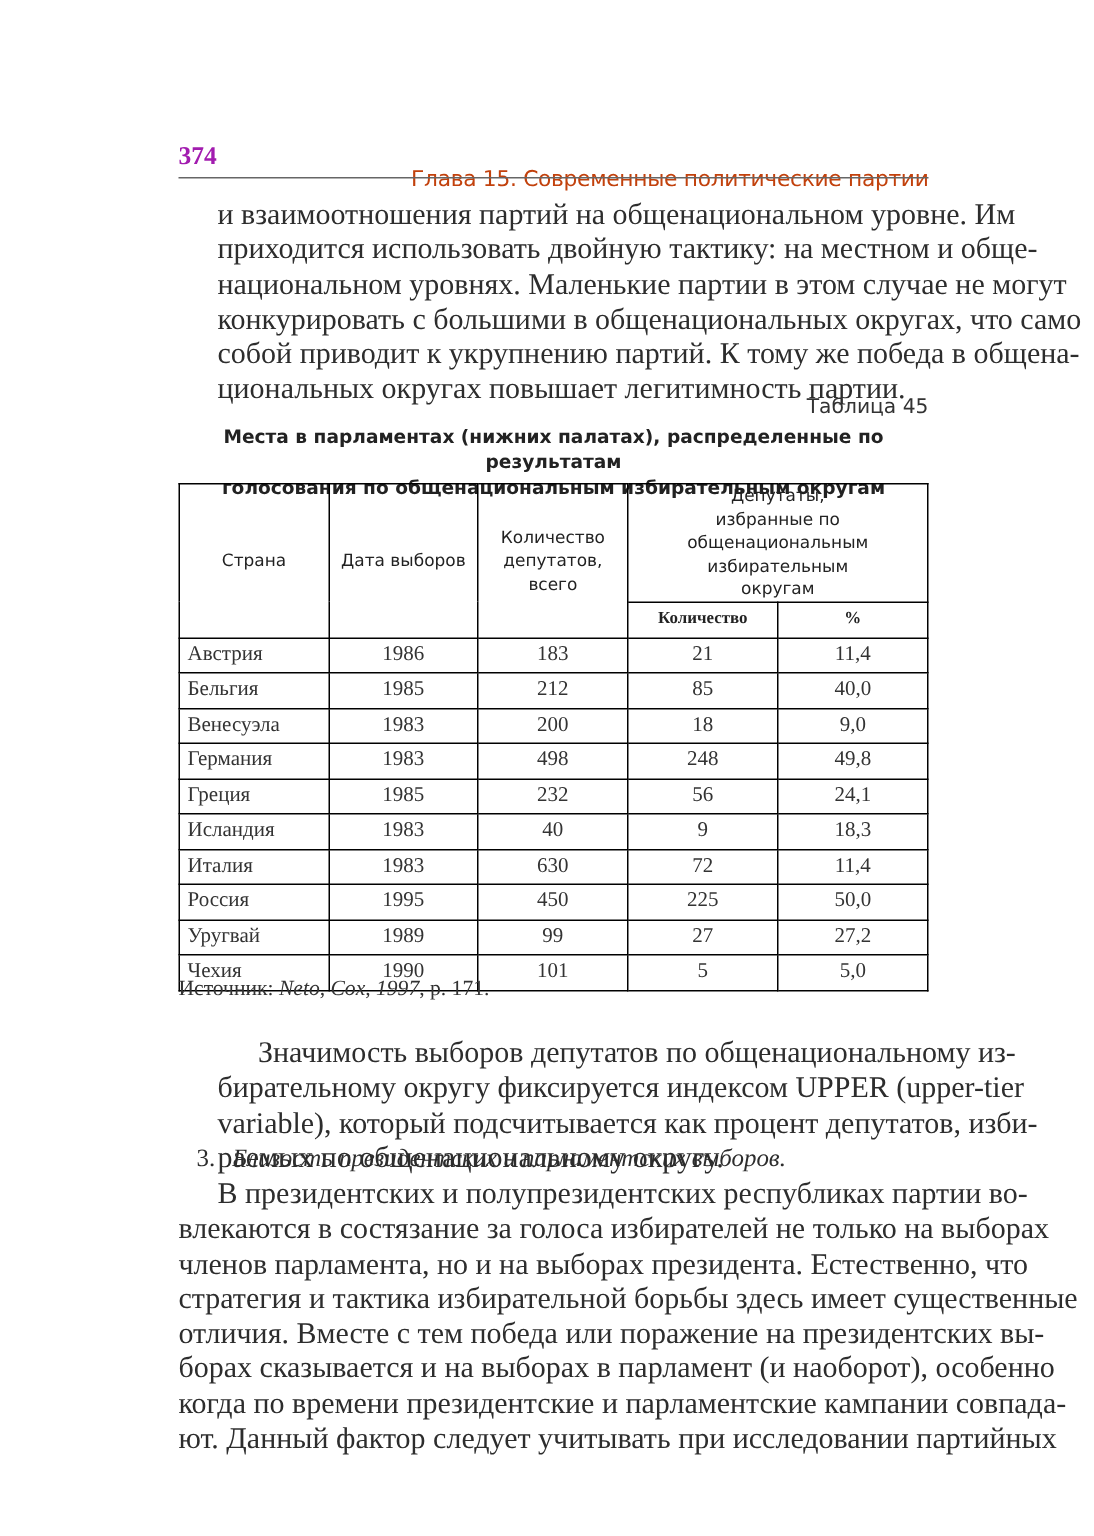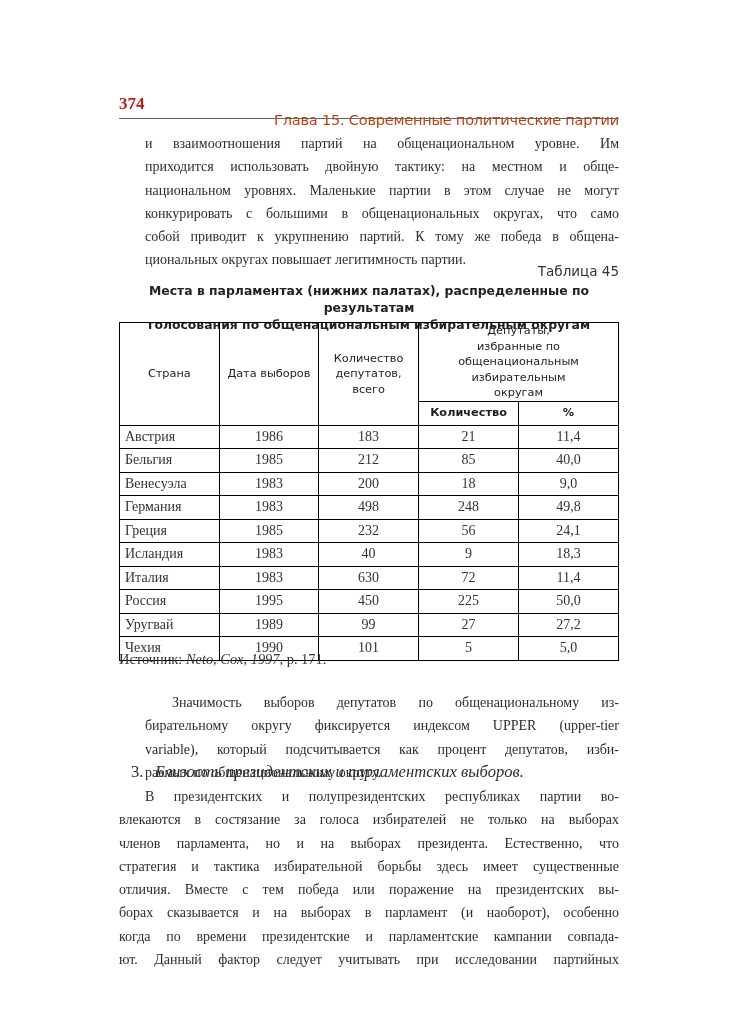--- a/index.html
+++ b/index.html
@@ -1,33 +1,33 @@
 <!DOCTYPE html>
 <html><head>
 <meta charset="utf-8">
 <style>
   html, body { margin:0; padding:0; background:#ffffff; }
   body { width:729px; height:1024px; position:relative; overflow:hidden; color:#2a2a2a; }
 
   .running-head { position:absolute; left:119px; top:94px; width:500px; height:24px; }
-  .page-num { position:absolute; left:0; top:0; font-family:"Liberation Serif", serif; font-weight:bold; font-size:17px; color:#b91c1c; }
+  .page-num { position:absolute; left:0; top:0; font-family:"Liberation Serif", serif; font-weight:bold; font-size:17px; color:#a21caf; }
   .chapter-title { position:absolute; right:0; top:18px; font-family:"DejaVu Sans", sans-serif; font-size:14.5px; color:#c2410c; letter-spacing:-0.2px; }
   .head-rule { position:absolute; left:119px; top:118px; width:500px; height:1px; background:#666; }
 
-  .para { position:absolute; font-family:"Liberation Serif", serif; font-size:14px; line-height:23.3px; text-align:justify; color:#2d2d2d; }
+  .para { position:absolute; font-family:"Liberation Serif", serif; font-size:20px; line-height:23.3px; text-align:justify; color:#2d2d2d; }
   .para .line { display:block; white-space:nowrap; text-align-last:justify; text-align:justify; }
   .para .line.last { text-align-last:left; }
 
   .table-label { position:absolute; right:110px; top:263px; font-family:"DejaVu Sans", sans-serif; font-size:13.5px; color:#333; }
   .table-title { position:absolute; left:119px; width:500px; top:282px; text-align:center; font-family:"DejaVu Sans", sans-serif; font-weight:bold; font-size:12.4px; line-height:17px; color:#222; }
 
   table.data { position:absolute; left:119px; top:322px; width:500px; border-collapse:collapse; }
   table.data th, table.data td { border:1px solid #000000; padding:0; }
   table.data th { font-family:"DejaVu Sans", sans-serif; font-weight:normal; font-size:11.3px; line-height:15.5px; color:#222; text-align:center; vertical-align:middle; }
-  table.data th.sub { font-weight:bold; }
+  table.data th.sub { font-weight:bold;font-family:Liberation Serif, serif; }
   table.data td { font-family:"Liberation Serif", serif; font-size:14px; height:22.5px; text-align:center; color:#333; }
   table.data td.country { text-align:left; padding-left:5px; }
 
   .source { position:absolute; left:119px; top:651px; font-family:"Liberation Serif", serif; font-size:14.4px; color:#333; }
   .source i { font-style:italic; }
 
   .list-item { position:absolute; left:119px; top:762px; font-family:"Liberation Serif", serif; font-size:16.6px; color:#2d2d2d;margin-left:12px; }
   .list-item .num { display:inline-block; width:24px; }
   .list-item i { font-style:italic; }
 </style>

